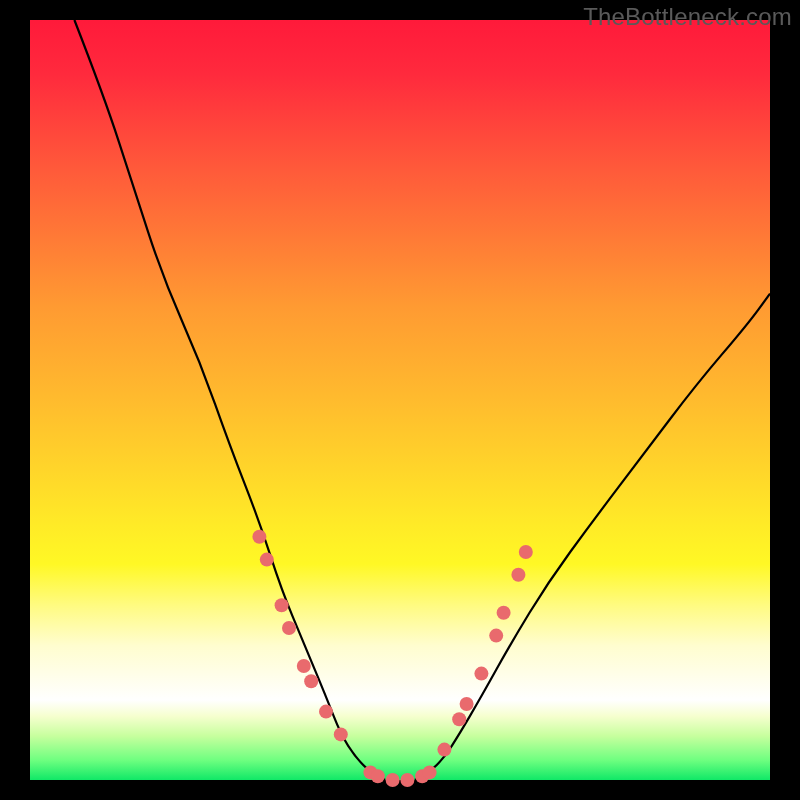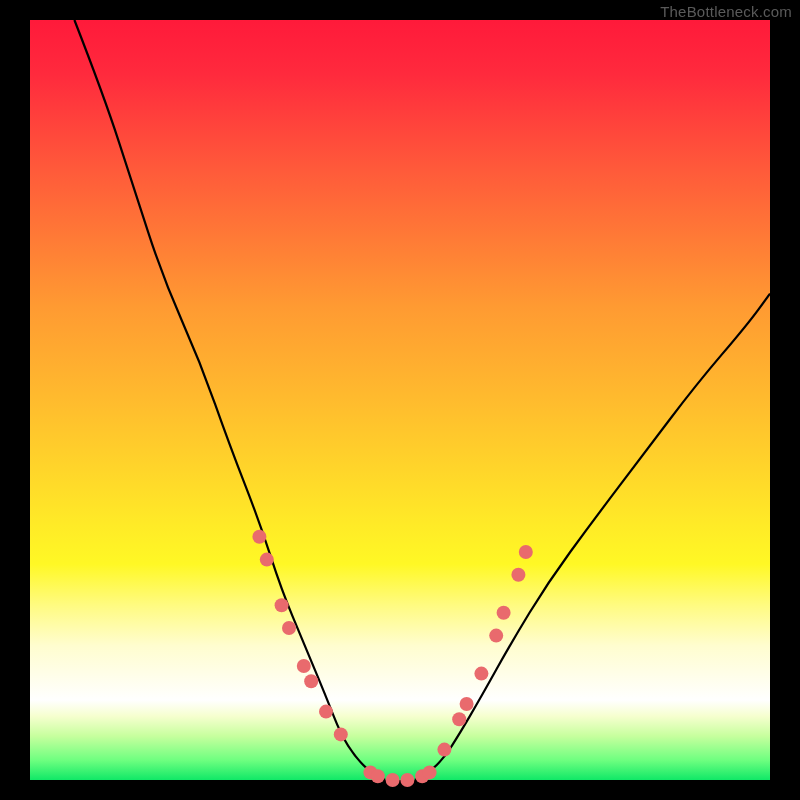--- a/index.html
+++ b/index.html
@@ -44,21 +44,21 @@
       #ffffff 0%,
       #f6ffcf 20%,
       #c7ff9e 45%,
       #6fff80 75%,
       #10e867 100%);
   }
   #watermark{
     position:absolute;
     top:3px;right:8px;
     color:#5a5a5a;
-    font-size:15px;
+    font-size:24px;
     letter-spacing:0.2px;
   }
   svg#overlay{
     position:absolute;
     left:30px;top:20px;
     width:740px;height:760px;
     overflow:visible;
   }
   .curve{fill:none;stroke:#000;stroke-width:2.2px;}
   .dot{fill:#e96a6d;stroke:none;}

